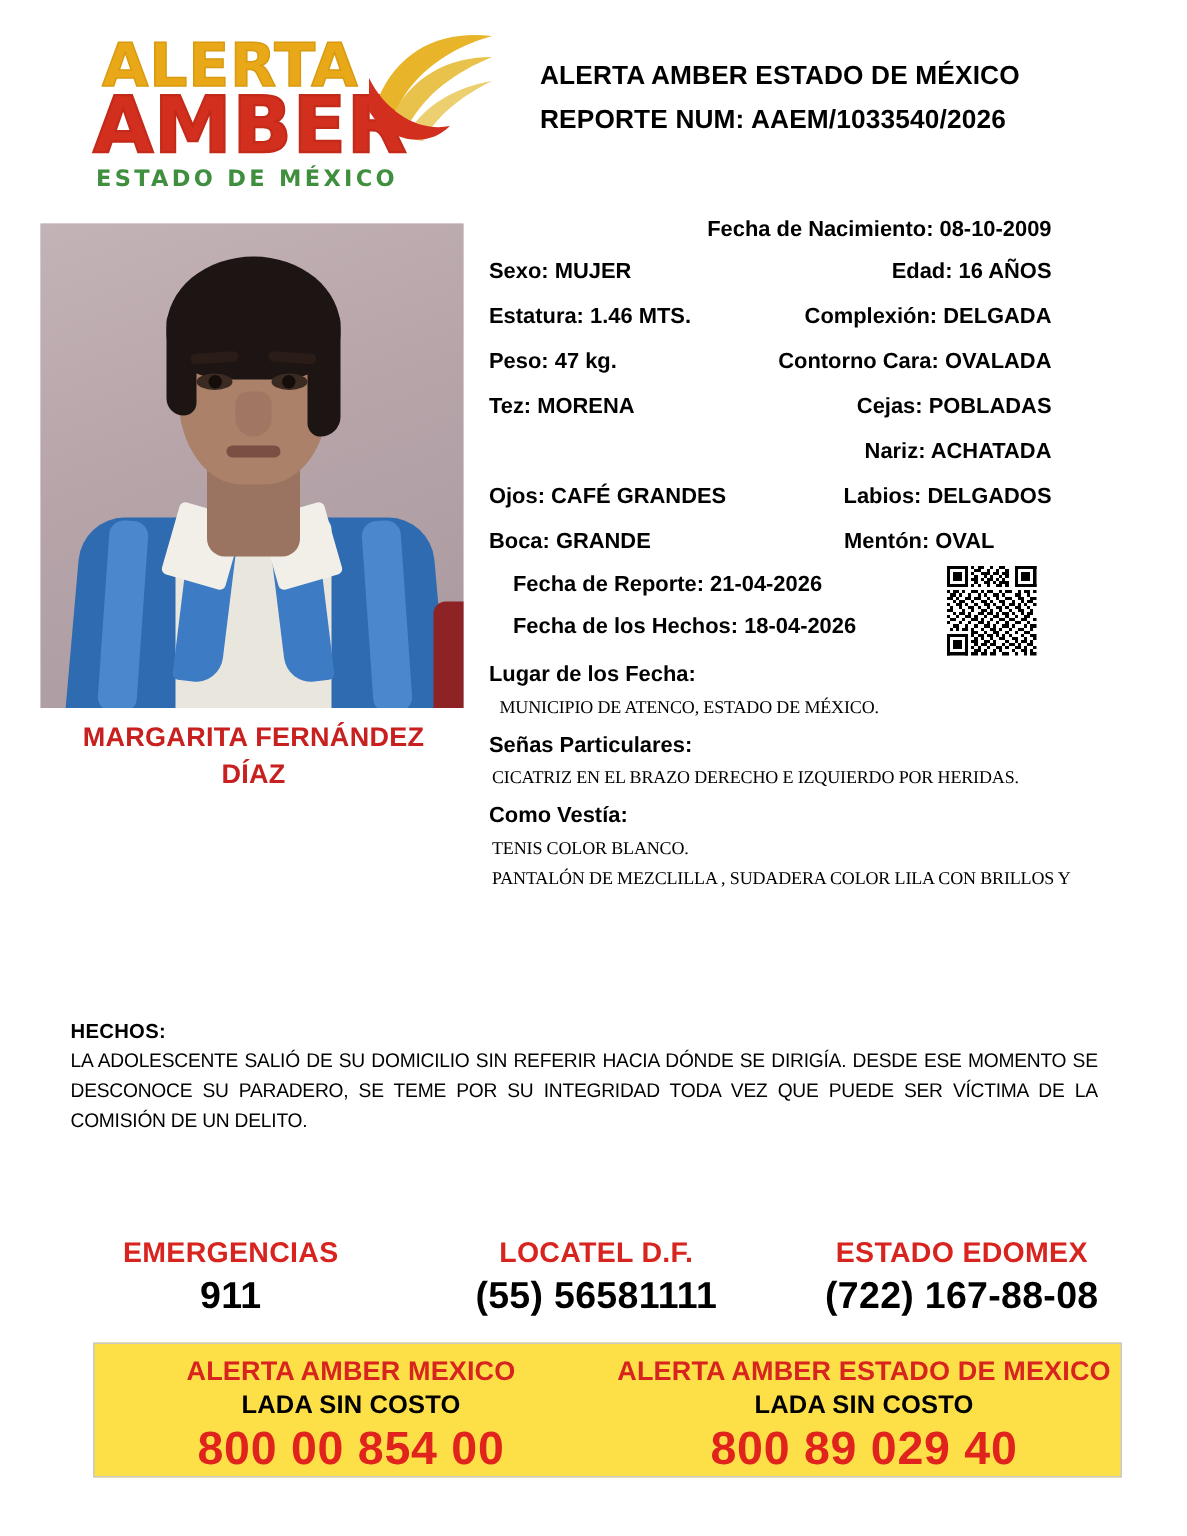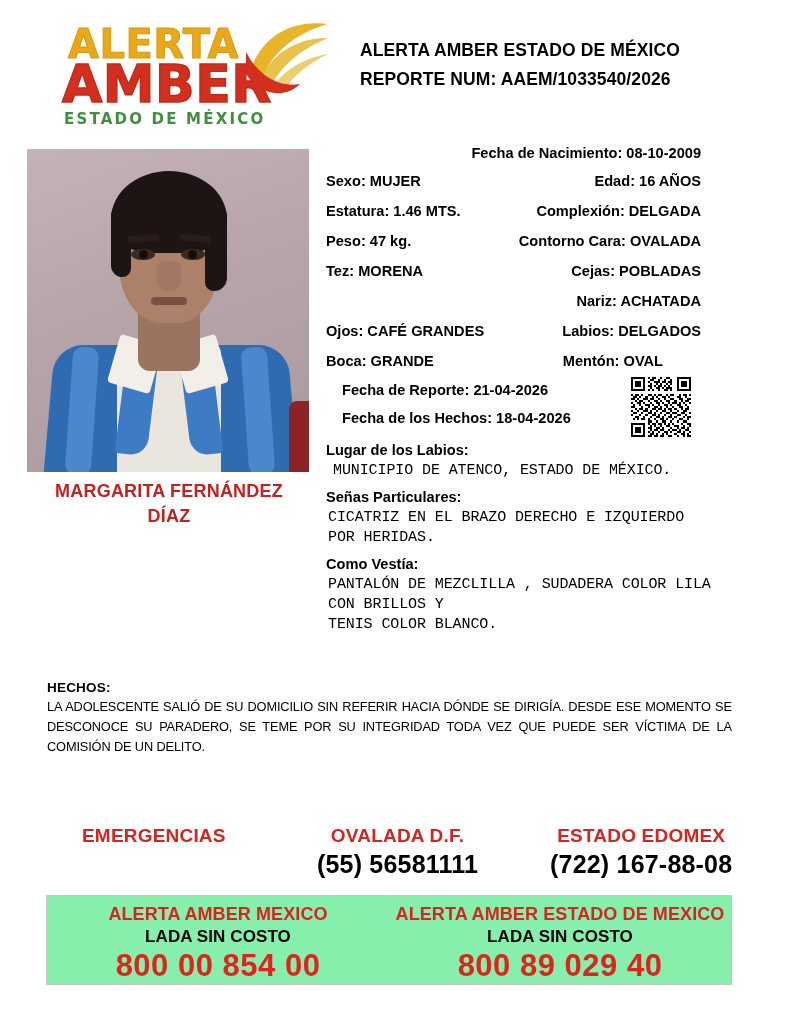--- a/index.html
+++ b/index.html
@@ -320,25 +320,25 @@
 
   .sec-head {
     font-size: 14.6px;
     font-weight: bold;
     line-height: 22px;
     padding-left: 2px;
     margin-top: 5px;
     white-space: nowrap;
   }
   .sec-body {
-    font-size: 15px;
+    font-size: 12px;
     font-weight: normal;
     line-height: 20px;
     padding-left: 4px;
-    font-family: Liberation Mono, monospace;
+    font-family: Liberation Serif, serif;
     letter-spacing: -0.1px;
   }
   .sec-body.indent { padding-left: 9px; }
   .sec-body.wide { width: 400px; }
 
   
   .qr-wrap {
     position: absolute;
     left: 631px;
     top: 377px;
@@ -395,27 +395,27 @@
     color: #000000;
     font-size: 25px;
     font-weight: bold;
     line-height: 32px;
     letter-spacing: 0.2px;
   }
 
   
   .tollfree-box {
     position: absolute;
-    left: 46px;
+    left: 62px;
     top: 895px;
     width: 686px;
     height: 90px;
     border: 1px solid #c9c9c9;
     box-sizing: border-box;
-    background: #86efac;
+    background: #fde047;
     display: flex;
   }
   .toll-col {
     flex: 1;
     text-align: center;
     padding-top: 7px;
   }
   .toll-title {
     color: #d8241f;
     font-size: 18px;
@@ -576,29 +576,29 @@
     <div class="date-row">
       <span>Fecha de Reporte:</span>
       <span>21-04-2026</span>
     </div>
 
     <div class="date-row">
       <span>Fecha de los Hechos:</span>
       <span>18-04-2026</span>
     </div>
 
-    <div class="sec-head">Lugar de los Labios:</div>
+    <div class="sec-head">Lugar de los Fecha:</div>
     <div class="sec-body indent">MUNICIPIO DE ATENCO, ESTADO DE MÉXICO.</div>
 
     <div class="sec-head">Señas Particulares:</div>
     <div class="sec-body">CICATRIZ EN EL BRAZO DERECHO E IZQUIERDO POR HERIDAS.</div>
 
     <div class="sec-head">Como Vestía:</div>
+    <div class="sec-body wide">TENIS  COLOR BLANCO.</div>
     <div class="sec-body wide">PANTALÓN DE MEZCLILLA , SUDADERA  COLOR LILA CON BRILLOS Y</div>
-    <div class="sec-body wide">TENIS  COLOR BLANCO.</div>
   </div>
 
   <div class="qr-wrap">
     <svg width="60" height="60" viewBox="0 0 29 29" shape-rendering="crispEdges">
       <rect width="29" height="29" fill="#ffffff"></rect>
       <g fill="#000000">
         <rect x="0" y="0" width="7" height="1"></rect>
           <rect x="0" y="6" width="7" height="1"></rect>
         <rect x="0" y="0" width="1" height="7"></rect>
           <rect x="6" y="0" width="1" height="7"></rect>
@@ -829,23 +829,24 @@
   </div>
 
   <div class="hechos">
     <div class="hechos-head">HECHOS:</div>
     <div class="hechos-body">LA ADOLESCENTE SALIÓ DE SU DOMICILIO SIN REFERIR HACIA DÓNDE SE DIRIGÍA. DESDE ESE MOMENTO SE DESCONOCE SU PARADERO, SE TEME POR SU INTEGRIDAD TODA VEZ QUE PUEDE SER VÍCTIMA DE LA COMISIÓN DE UN DELITO.</div>
   </div>
 
   <div class="phones">
     <div class="phone-col">
       <div class="phone-label">EMERGENCIAS</div>
+      <div class="phone-number">911</div>
     </div>
     <div class="phone-col">
-      <div class="phone-label">OVALADA D.F.</div>
+      <div class="phone-label">LOCATEL D.F.</div>
       <div class="phone-number">(55) 56581111</div>
     </div>
     <div class="phone-col">
       <div class="phone-label">ESTADO EDOMEX</div>
       <div class="phone-number">(722) 167-88-08</div>
     </div>
   </div>
 
   <div class="tollfree-box">
     <div class="toll-col">

